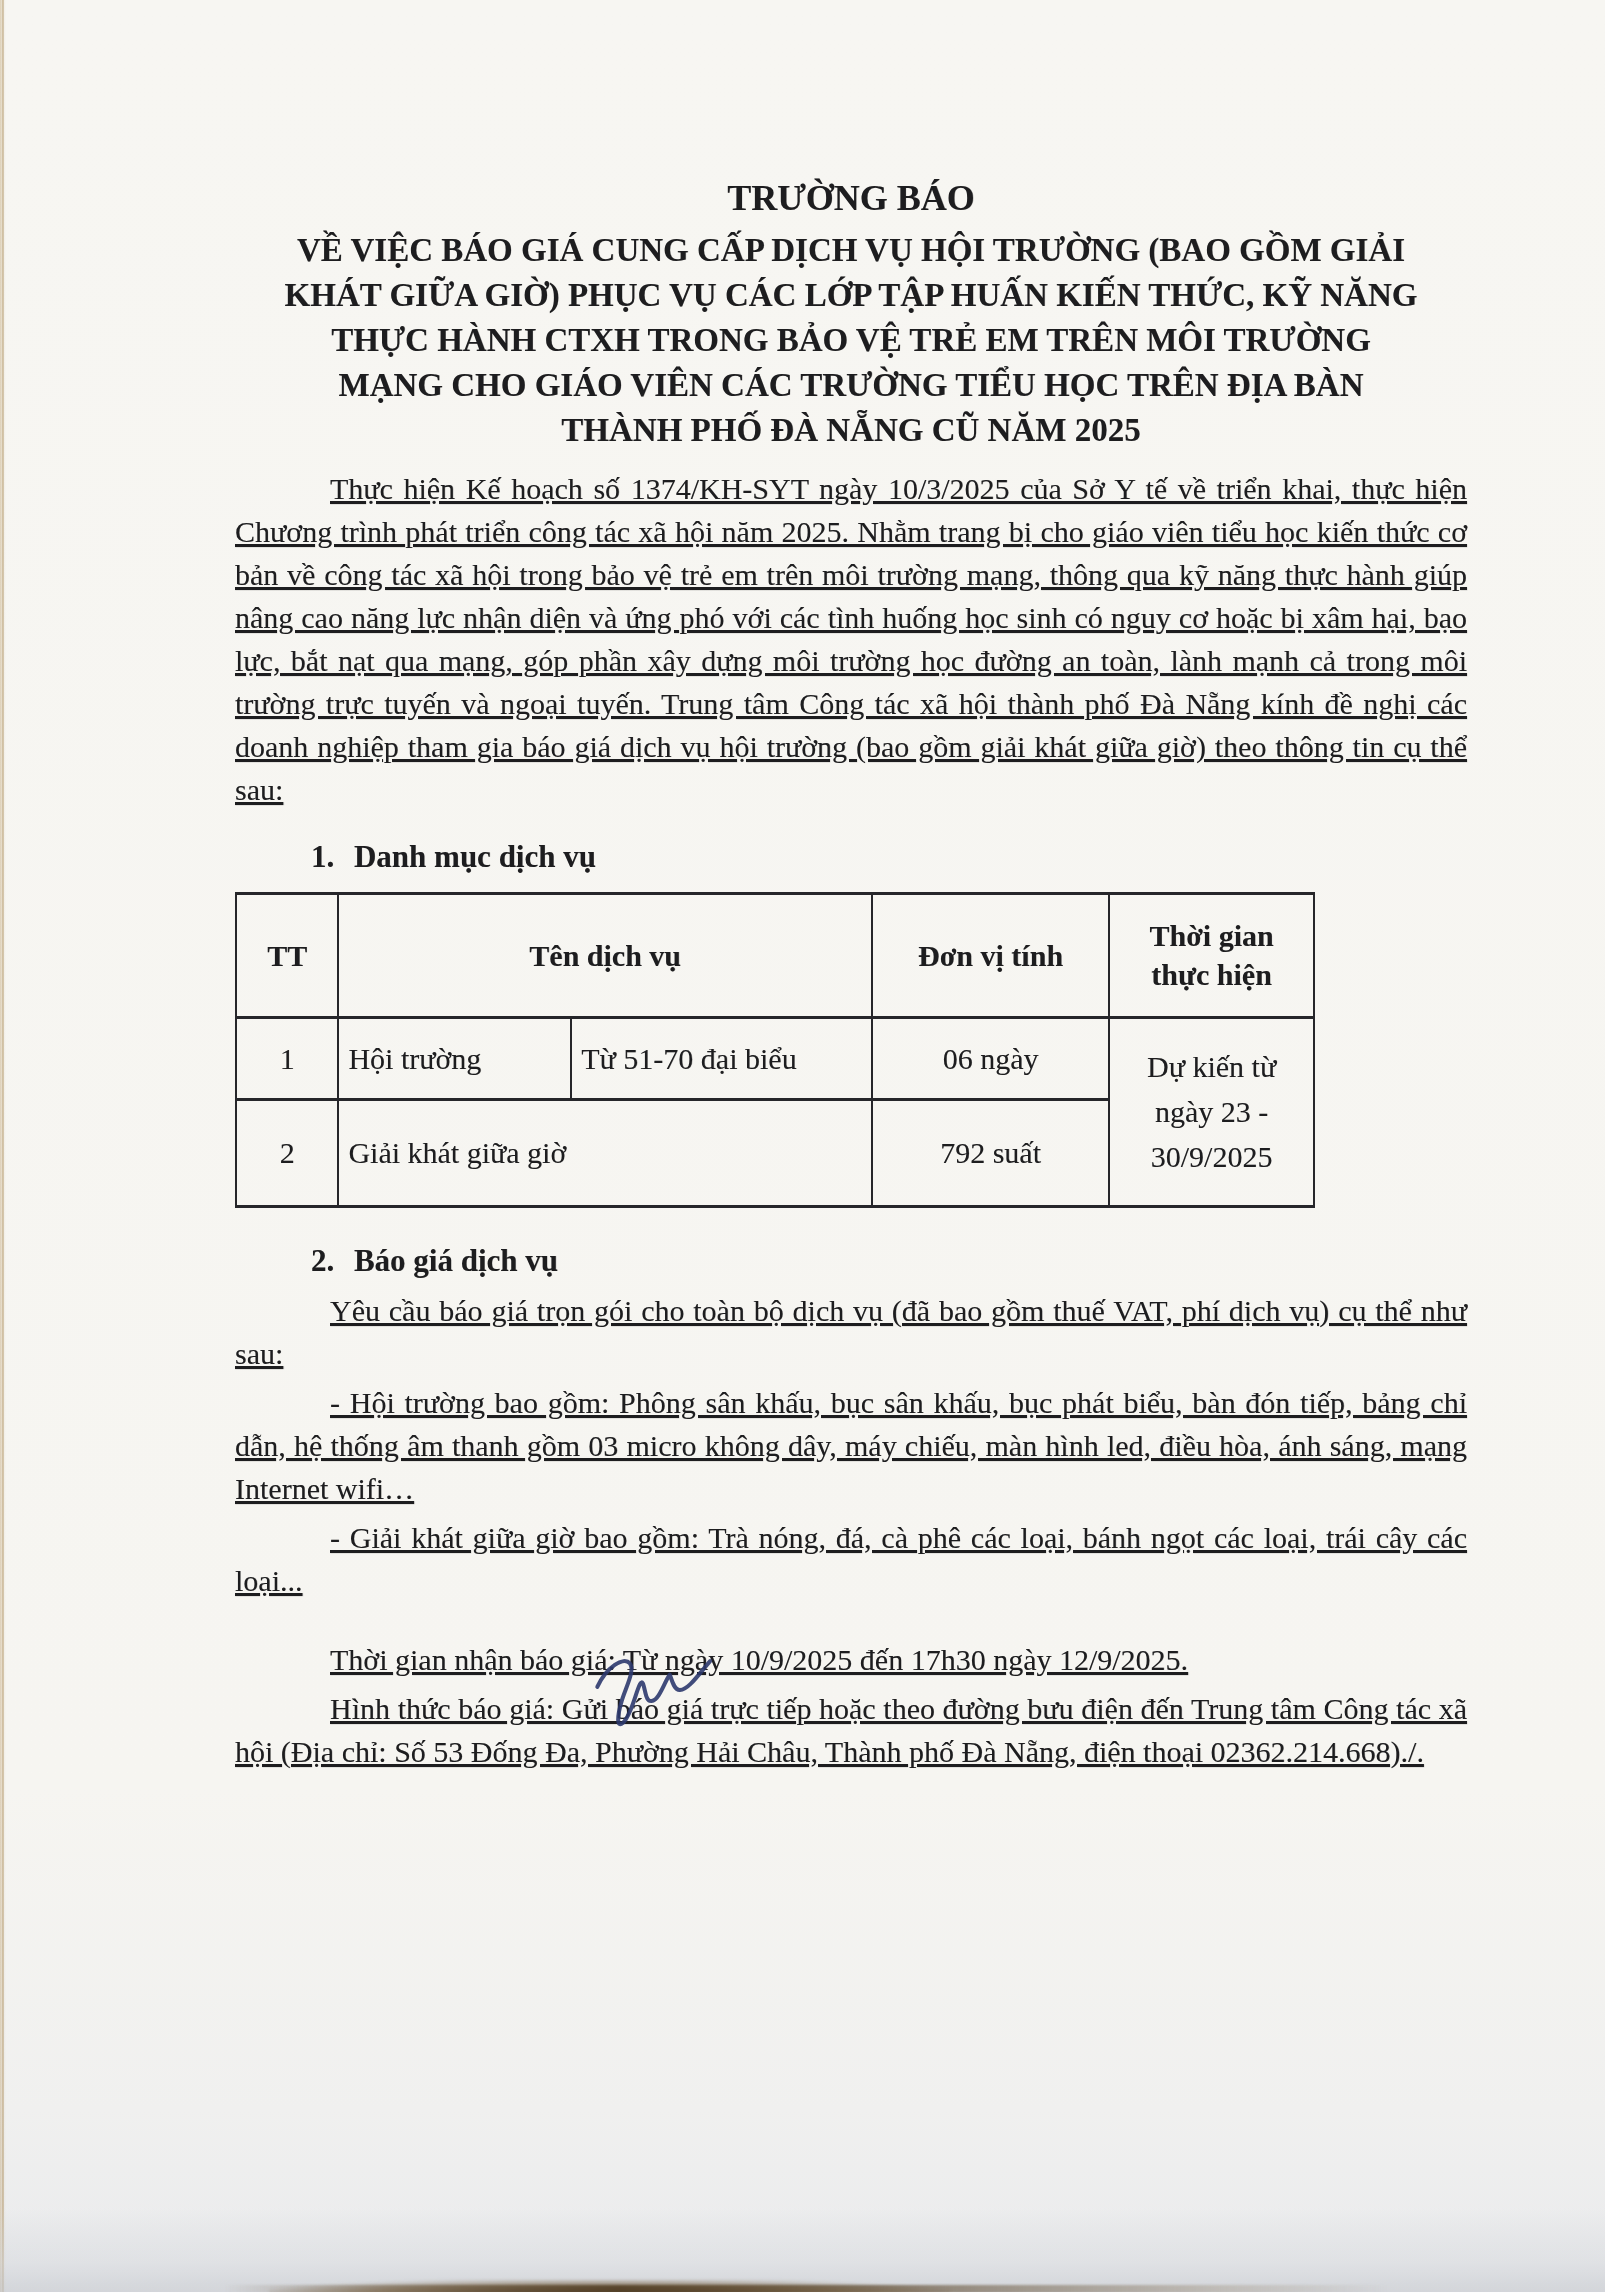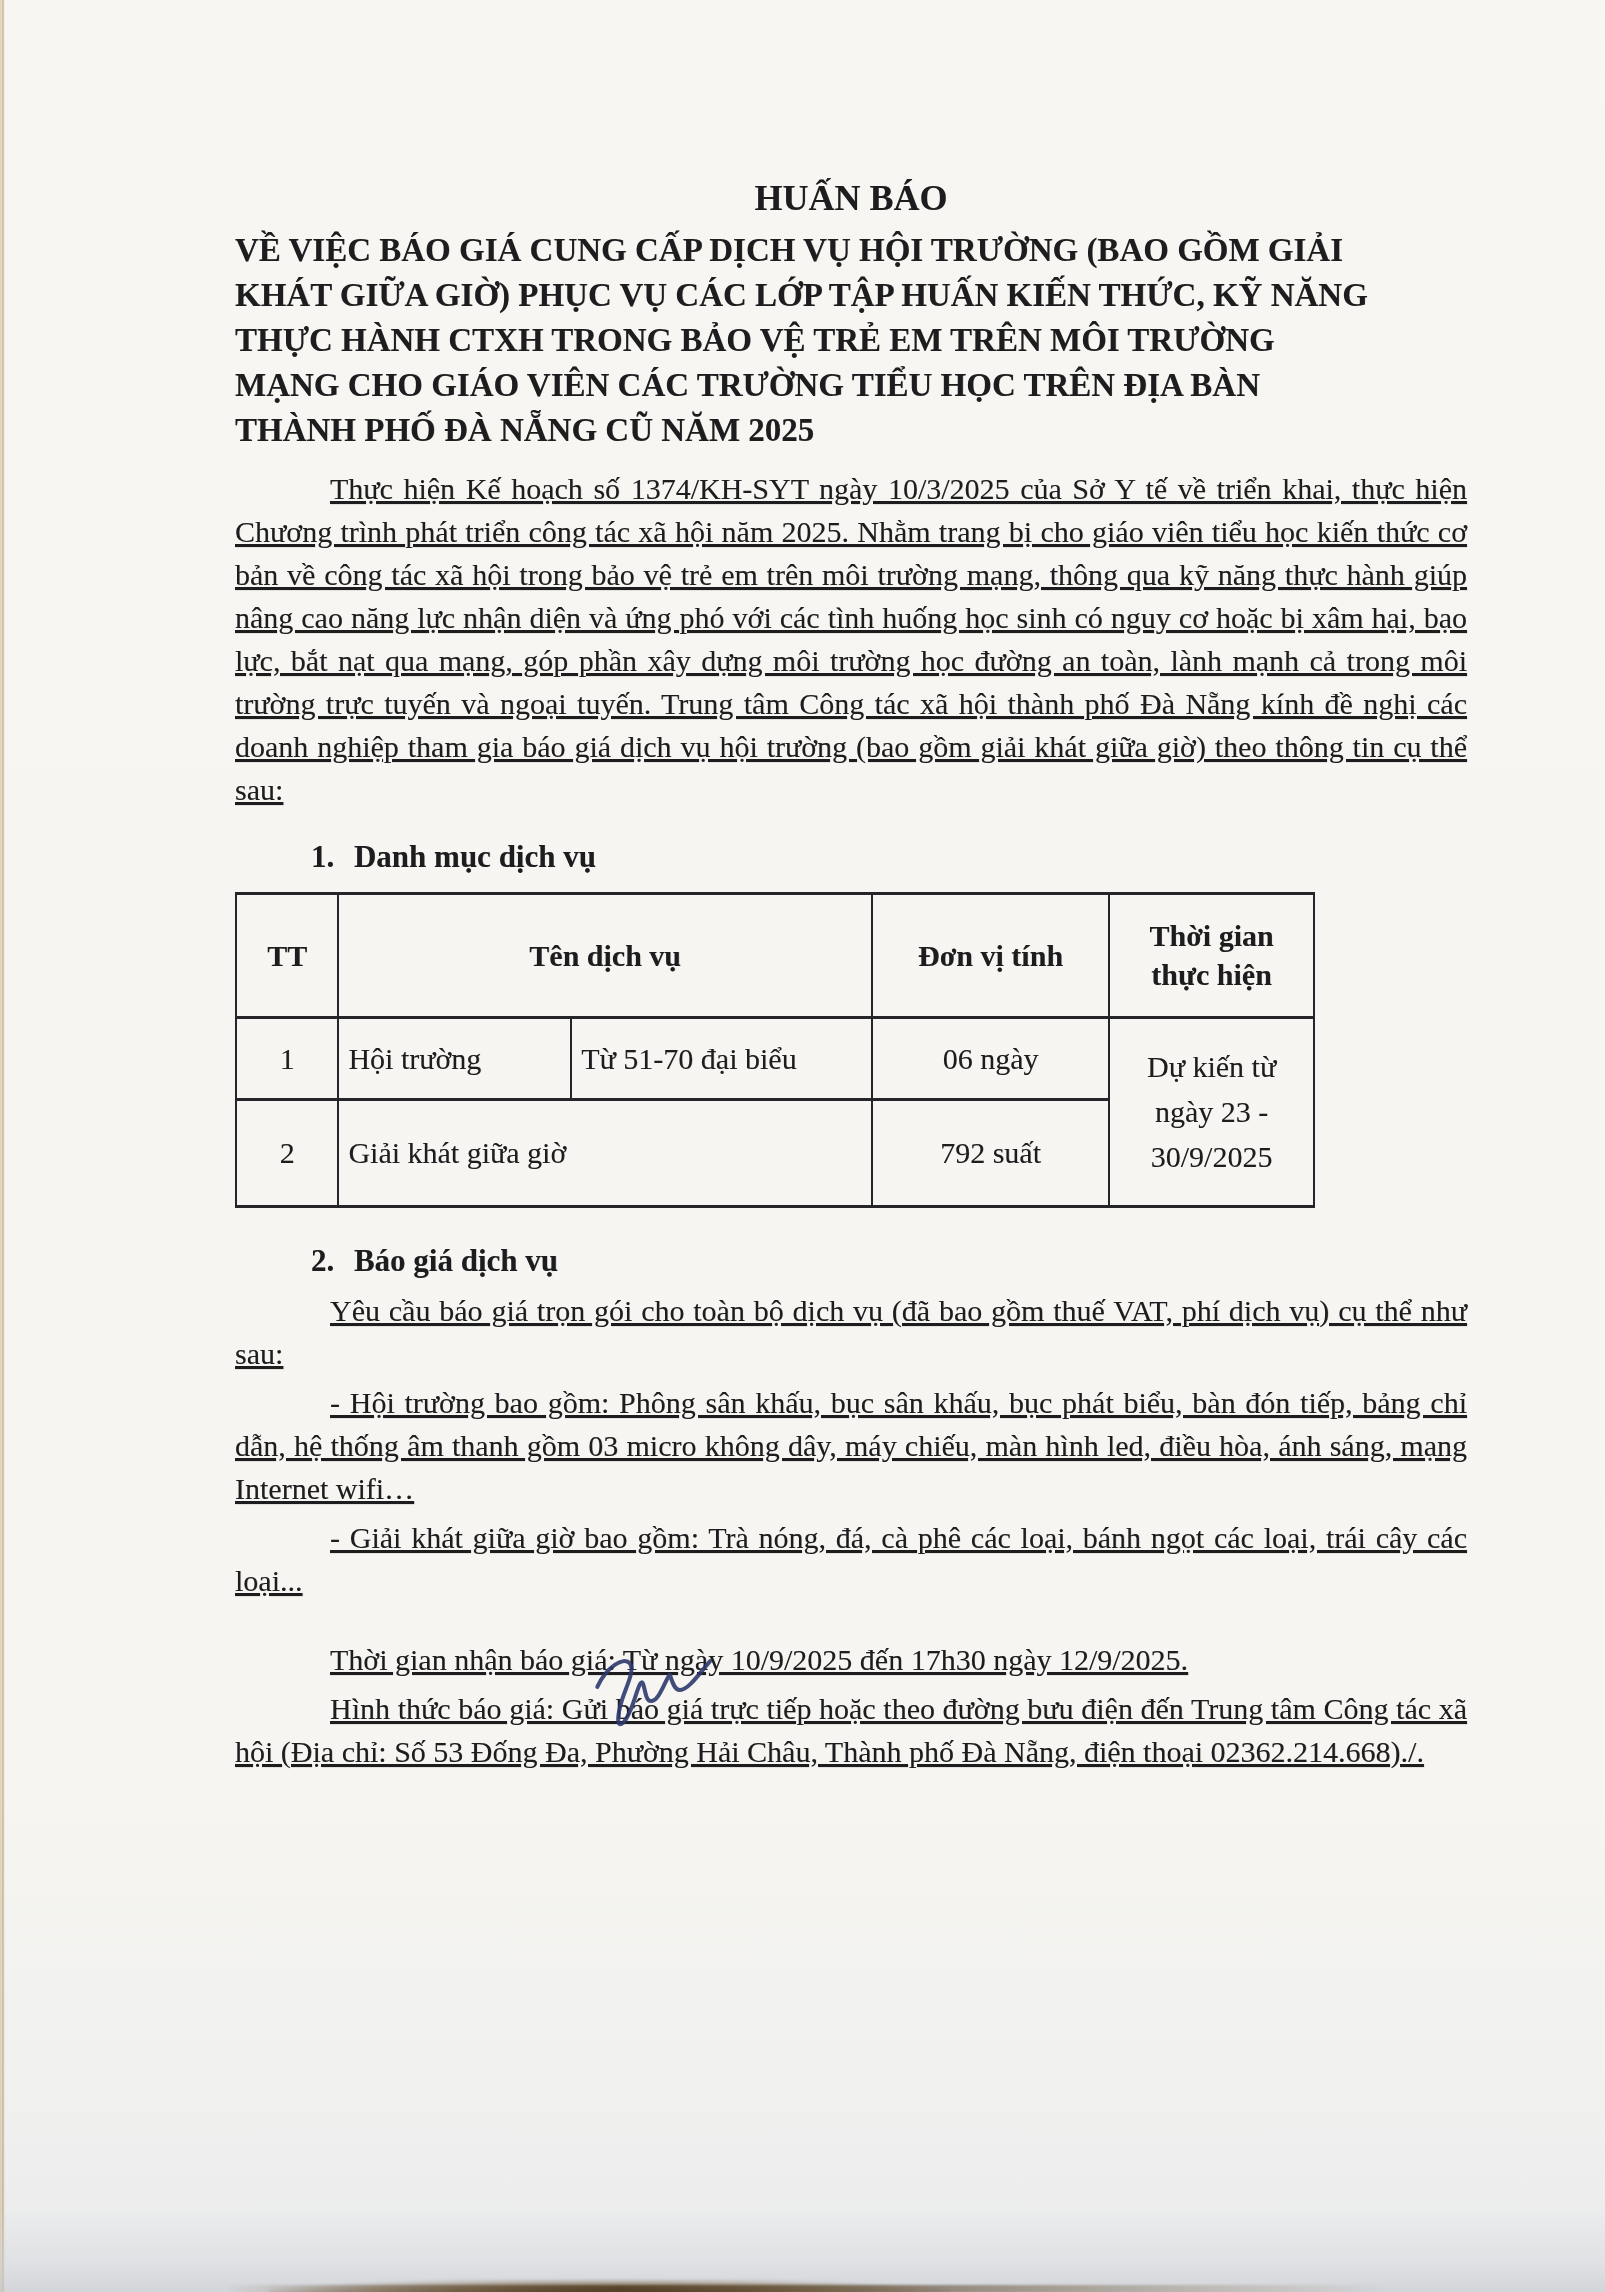--- a/index.html
+++ b/index.html
@@ -42,21 +42,21 @@
 
   .doc{
     position:absolute;left:235px;top:176px;width:1232px;
     font-size:30px;line-height:43px;
     text-shadow:0.3px 0.3px 0.4px rgba(10,10,10,0.30);
   }
   .doc-title{
     text-align:center;font-weight:700;font-size:36px;line-height:45px;
   }
   .doc-subject{
-    font-weight:700;font-size:33px;line-height:45px;
+    text-align:center;font-weight:700;font-size:33px;line-height:45px;
     margin-top:7.2px;
   }
   .para{
     text-align:justify;text-indent:95px;margin:0;text-decoration:underline;
   }
   .para.first{margin-top:14.3px;}
   .para.spaced{margin-top:6px;}
   .section-heading{
     margin-top:23px;margin-left:76px;
     font-weight:700;font-size:31px;line-height:45px;
@@ -93,21 +93,21 @@
 </head>
 <body>
 
 <div class="page">
 
   <div class="edge-left"></div>
   <div class="edge-left-line"></div>
 
   <div class="doc">
 
-    <div class="doc-title">HUẤN BÁO</div>
+    <div class="doc-title">TRƯỜNG BÁO</div>
 
     <div class="doc-subject">
       <div>VỀ VIỆC BÁO GIÁ CUNG CẤP DỊCH VỤ HỘI TRƯỜNG (BAO GỒM GIẢI</div>
       <div>KHÁT GIỮA GIỜ) PHỤC VỤ CÁC LỚP TẬP HUẤN KIẾN THỨC, KỸ NĂNG</div>
       <div>THỰC HÀNH CTXH TRONG BẢO VỆ TRẺ EM TRÊN MÔI TRƯỜNG</div>
       <div>MẠNG CHO GIÁO VIÊN CÁC TRƯỜNG TIỂU HỌC TRÊN ĐỊA BÀN</div>
       <div>THÀNH PHỐ ĐÀ NẴNG CŨ NĂM 2025</div>
     </div>
 
     <p class="para first">Thực hiện Kế hoạch số 1374/KH-SYT ngày 10/3/2025 của Sở Y tế về triển khai, thực hiện Chương trình phát triển công tác xã hội năm 2025. Nhằm trang bị cho giáo viên tiểu học kiến thức cơ bản về công tác xã hội trong bảo vệ trẻ em trên môi trường mạng, thông qua kỹ năng thực hành giúp nâng cao năng lực nhận diện và ứng phó với các tình huống học sinh có nguy cơ hoặc bị xâm hại, bạo lực, bắt nạt qua mạng, góp phần xây dựng môi trường học đường an toàn, lành mạnh cả trong môi trường trực tuyến và ngoại tuyến. Trung tâm Công tác xã hội thành phố Đà Nẵng kính đề nghị các doanh nghiệp tham gia báo giá dịch vụ hội trường (bao gồm giải khát giữa giờ) theo thông tin cụ thể sau:</p>

